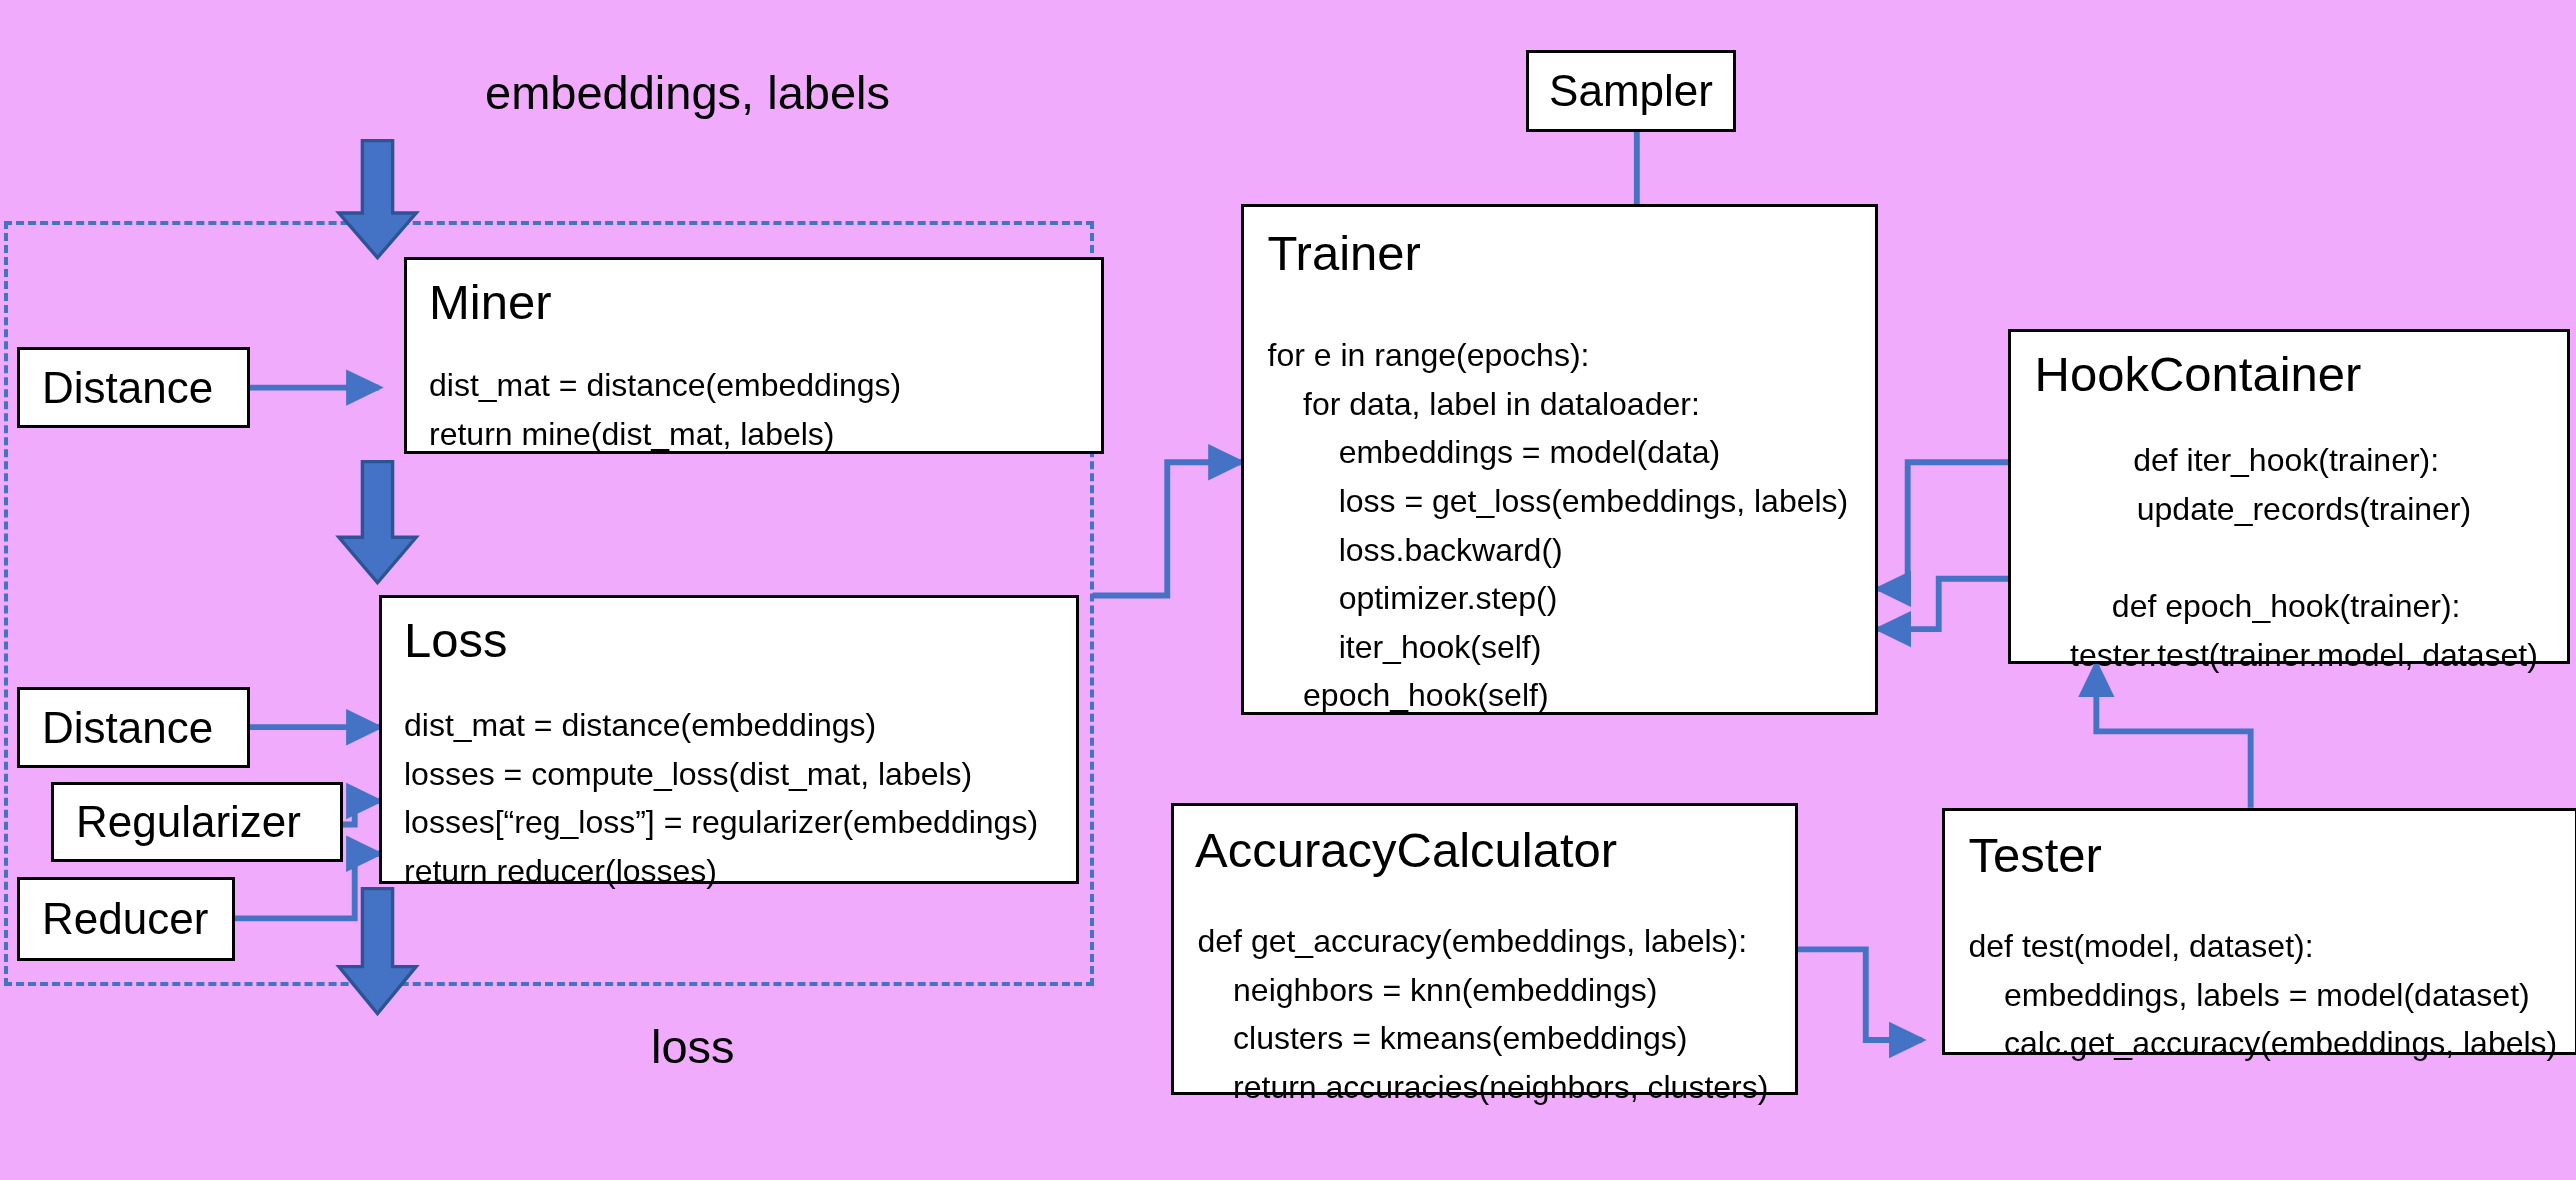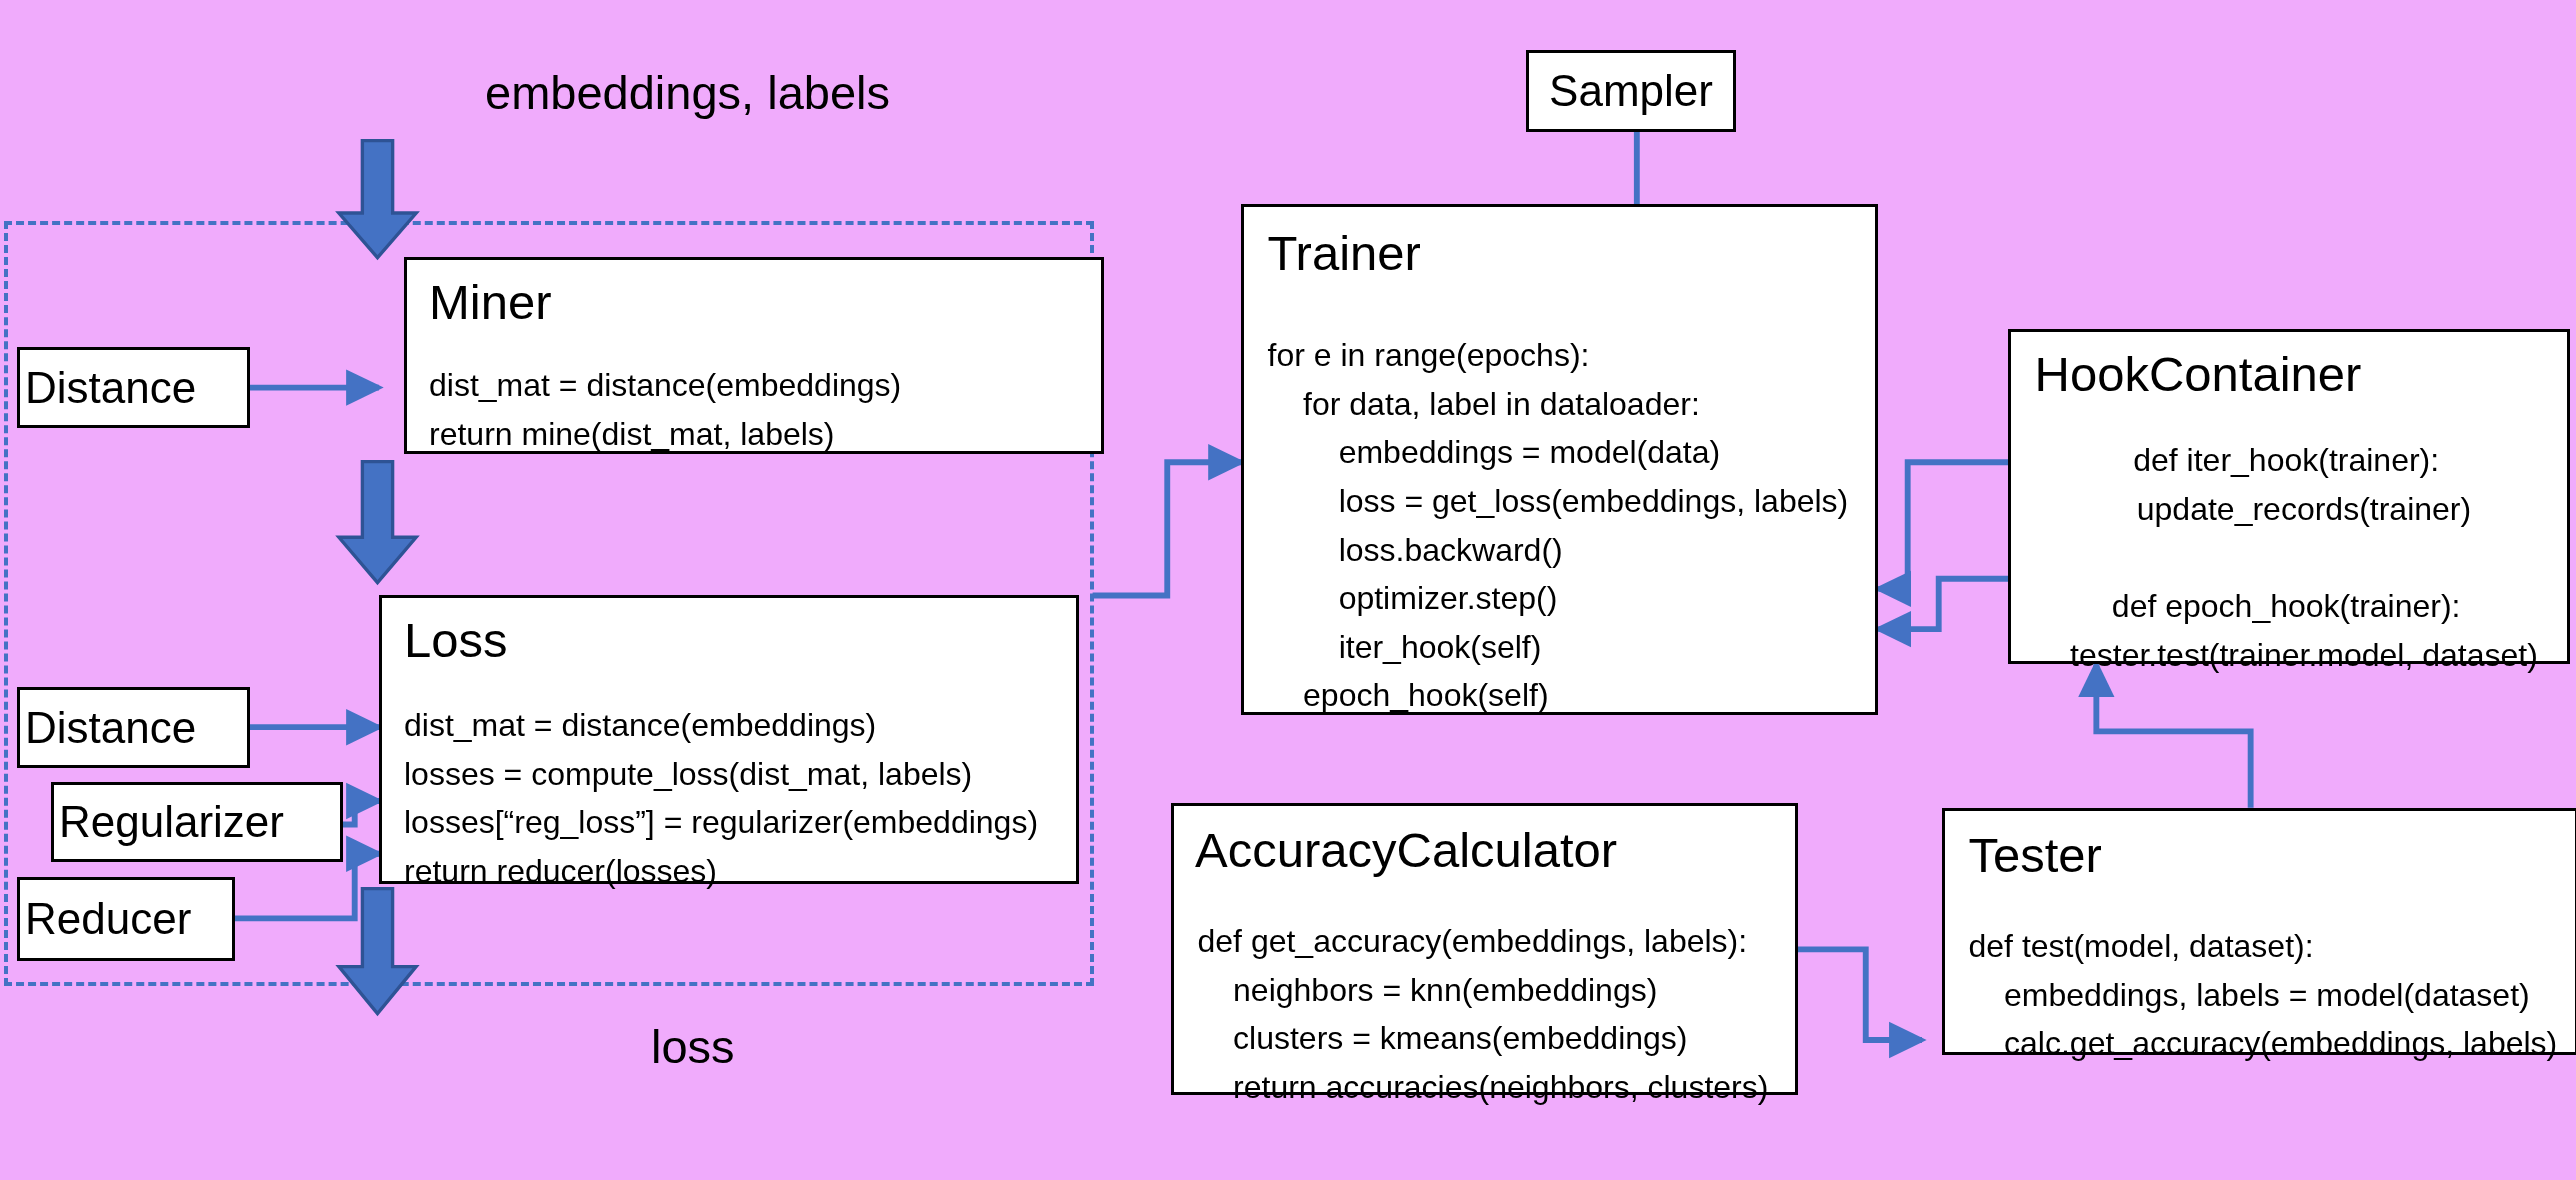--- a/index.html
+++ b/index.html
@@ -35,21 +35,21 @@
     z-index: 3;
   }
   .small-box {
     display: flex;
     align-items: center;
     z-index: 4;
   }
   .small-box .small-label {
     font-size: 44px;
     line-height: 1;
-    padding-left: 5px;
+    padding-left: 22px;
     white-space: nowrap;
   }
   .box-title {
     position: absolute;
     font-size: 49px;
     line-height: 1;
     white-space: nowrap;
   }
   .code {
     position: absolute;

